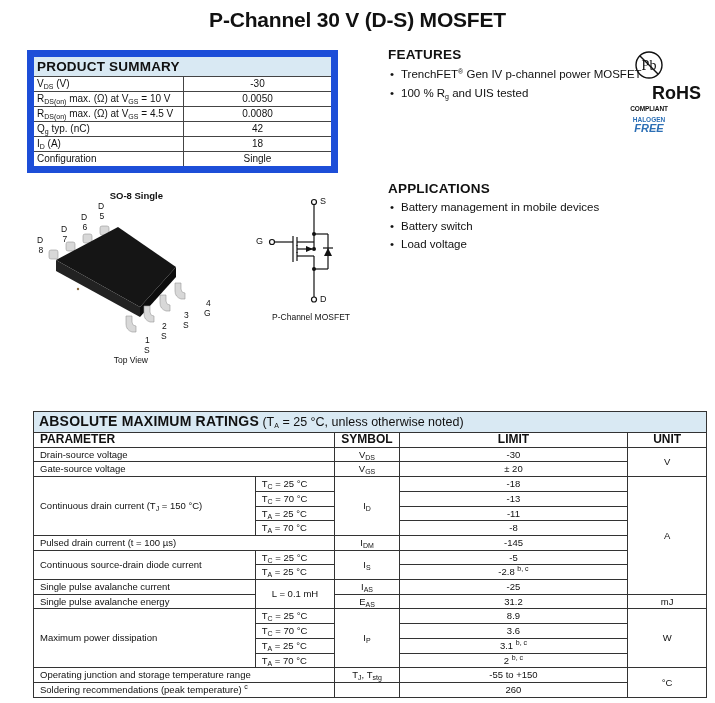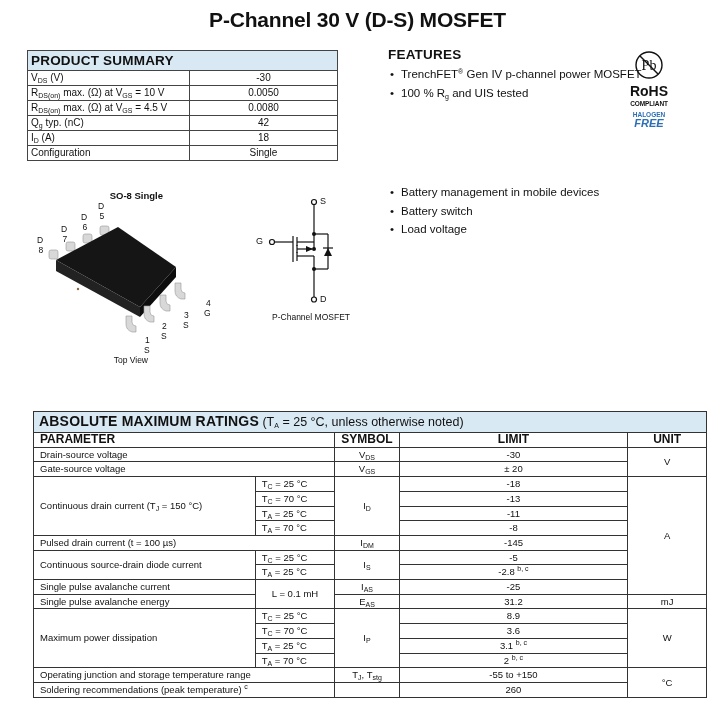--- a/index.html
+++ b/index.html
@@ -2,37 +2,37 @@
 <html><head>
 <meta charset="utf-8">
 <style>
   html, body { margin:0; padding:0; background:#ffffff; }
   body { width:715px; height:703px; position:relative; overflow:hidden;
          font-family:"Liberation Sans", sans-serif; color:#111; }
   .abs { position:absolute; }
   #title { left:0; width:715px; top:8px; text-align:center; font-size:21px; font-weight:bold; letter-spacing:-0.2px; }
 
   
-  #ps { left:27px; top:50px; width:311px; border:1px solid #1d4ed8; border-collapse:collapse; font-size:10px; }
+  #ps { left:27px; top:50px; width:311px; border:7px solid #1d4ed8; border-collapse:collapse; font-size:10px; }
   #ps td { border:1px solid #444; padding:0 3px; height:14px; line-height:14px; }
   #ps td.v { text-align:center; width:141px; }
   #ps .hdr td { background:#d9e9f3; font-weight:900; font-size:13.5px; height:19px; line-height:19px; letter-spacing:0.2px; padding-left:3px; }
   sub { font-size:7px; vertical-align:-2px; line-height:0; }
   sup { font-size:7px; vertical-align:4px; line-height:0; }
 
   .sect-h { font-weight:900; font-size:13.5px; letter-spacing:0.2px; }
   .blist { margin:0; padding:0; list-style:none; font-size:11.5px; }
   .blist li { height:18.5px; line-height:18.5px; }
   .blist li::before { content:"\2022"; display:inline-block; width:11px; padding-left:2px; }
 
   #features { left:388px; top:47px; width:300px; }
   #applications { left:388px; top:181px; width:300px; }
 
   #rohs { left:624px; top:50px; width:50px; text-align:center; }
-  #rohs .t1 { font-weight:bold; font-size:14px; margin-top:3px; }
+  #rohs .t1 { font-weight:bold; font-size:18px; margin-top:3px;margin-left:28px; }
   #rohs .t2 { font-weight:bold; font-size:6.5px; margin-top:1px; letter-spacing:-0.1px; }
   #rohs .t3 { font-weight:bold; font-size:6.5px; color:#2c6fb5; margin-top:4px; }
   #rohs .t4 { font-weight:bold; font-style:italic; font-size:11px; color:#2c6fb5; line-height:11px; }
 
   
   #pkg { left:28px; top:185px; width:190px; height:185px; }
   .pkglbl { position:absolute; font-size:8.5px; text-align:right; }
   #sch { left:250px; top:192px; width:110px; height:135px; }
 
   
@@ -95,20 +95,21 @@
     <line x1="6" y1="6" x2="24" y2="24" stroke="#111" stroke-width="1.4"></line>
     <text x="15" y="20" text-anchor="middle" font-family="Liberation Serif, serif" font-size="14" fill="#111">Pb</text>
   </svg>
   <div class="t1">RoHS</div>
   <div class="t2">COMPLIANT</div>
   <div class="t3">HALOGEN</div>
   <div class="t4">FREE</div>
 </div>
 
 <div id="applications" class="abs">
+  <div class="sect-h">APPLICATIONS</div>
   <ul class="blist" style="margin-top:2px;">
     <li>Battery management in mobile devices</li>
     <li>Battery switch</li>
     <li>Load voltage</li>
   </ul>
 </div>
 
 <div id="pkg" class="abs">
   <div class="pkglbl" style="left:55px;top:5px;width:80px;font-weight:bold;font-size:9.5px;">SO-8 Single</div>
   <svg width="190" height="185" viewBox="0 0 190 185" style="position:absolute;left:0;top:0;">

